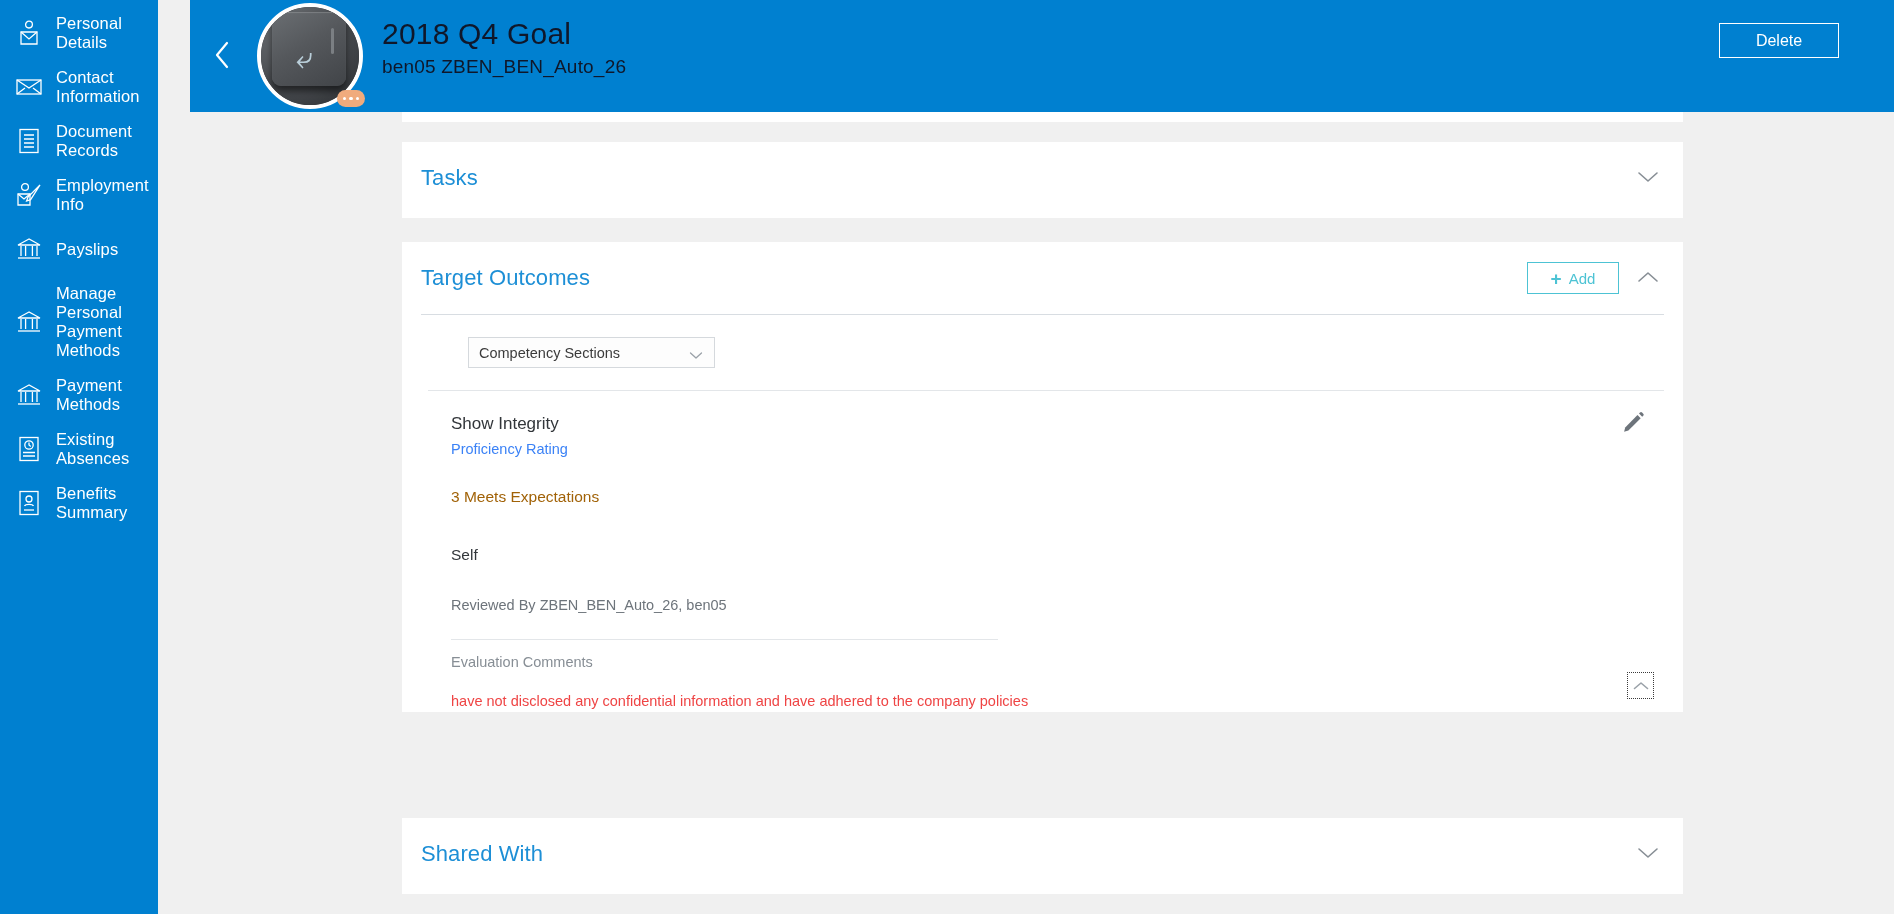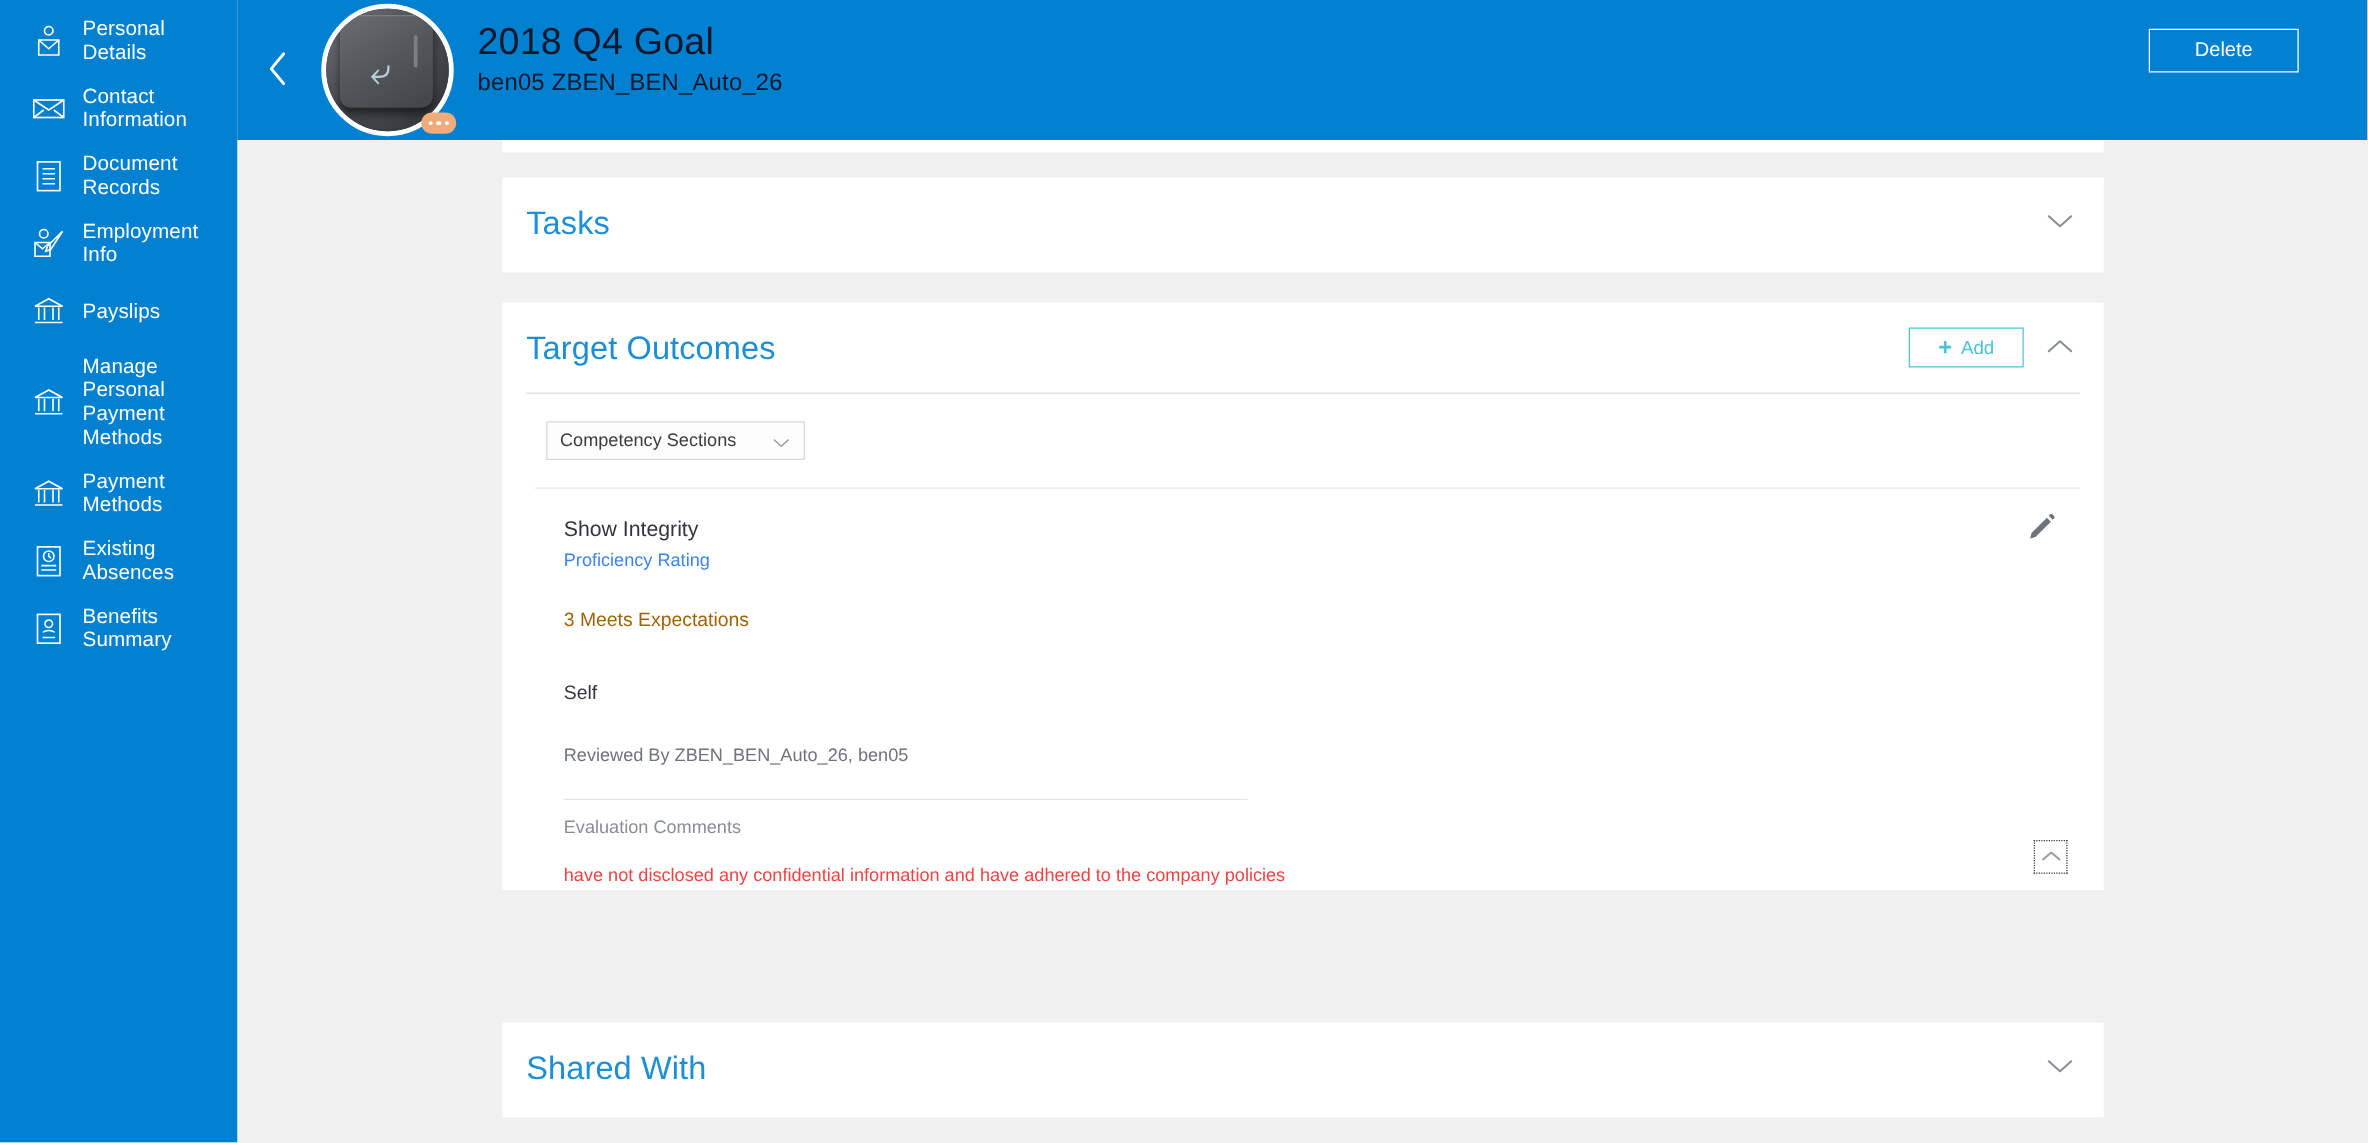--- a/index.html
+++ b/index.html
@@ -8,24 +8,23 @@
     height: 914px;
     overflow: hidden;
     font-family: "Liberation Sans", sans-serif;
     background: #f0f0f0;
   }
   #app { position: relative; width: 1894px; height: 914px; }
 
   
   .sidebar {
     position: absolute; left: 0; top: 0;
-    width: 190px; height: 914px;
+    width: 158px; height: 914px;
     background: #0080d0;
     padding-top: 6px;
-    padding-left: 10px;
   }
   .nav-item {
     display: flex; align-items: center;
     padding: 8px 0 8px 14px;
     color: #ffffff;
     cursor: pointer;
     min-height: 54px;
   }
   .nav-icon {
     width: 30px; min-width: 30px; height: 30px;
@@ -124,21 +123,21 @@
     left: 212px; width: 1281px;
     background: #ffffff;
   }
   .card-head {
     position: relative;
     height: 72px;
     display: flex; align-items: center;
     padding: 0 0 0 19px;
   }
   .card-title {
-    font-size: 26px; color: #1d8fd6; font-weight: normal;
+    font-size: 22px; color: #1d8fd6; font-weight: normal;
     letter-spacing: .1px;
   }
   .head-right {
     position: absolute; right: 16px; top: 0; height: 72px;
     display: flex; align-items: center; gap: 4px;
   }
   .chev-btn {
     width: 38px; height: 38px; cursor: pointer;
     display: flex; align-items: center; justify-content: center;
     background: none; border: none;
@@ -153,25 +152,25 @@
   }
   .add-plus { font-size: 19px; line-height: 1; font-weight: bold; }
 
   .card-divider {
     height: 1px; background: #d8dde2;
     margin: 0 19px;
   }
   .card-body { padding: 22px 19px 0 26px; }
 
   .select-wrap {
-    position: relative; width: 207px; height: 31px;
+    position: relative; width: 247px; height: 31px;
     border: 1px solid #d5d9dd; background: #fdfdfd;
     display: flex; align-items: center;
     padding-left: 10px; cursor: pointer;
-    margin-left: 9px;
+    margin-left: 40px;
   }
   .select-value { font-size: 14.5px; color: #3b3b3b; }
   .select-chev { position: absolute; right: 11px; top: 9px; }
 
   .row-divider { height: 1px; background: #e3e6e9; margin: 22px 0 0 0; }
 
   .outcome { position: relative; padding: 22px 0 0 23px; }
   .outcome-name { font-size: 17px; color: #32363a; line-height: 22px; }
   .outcome-sub { font-size: 14.5px; color: #3b82f6; line-height: 22px; margin-top: 3px; }
   .outcome-rating { font-size: 15.5px; color: #a16207; margin-top: 28px; }

